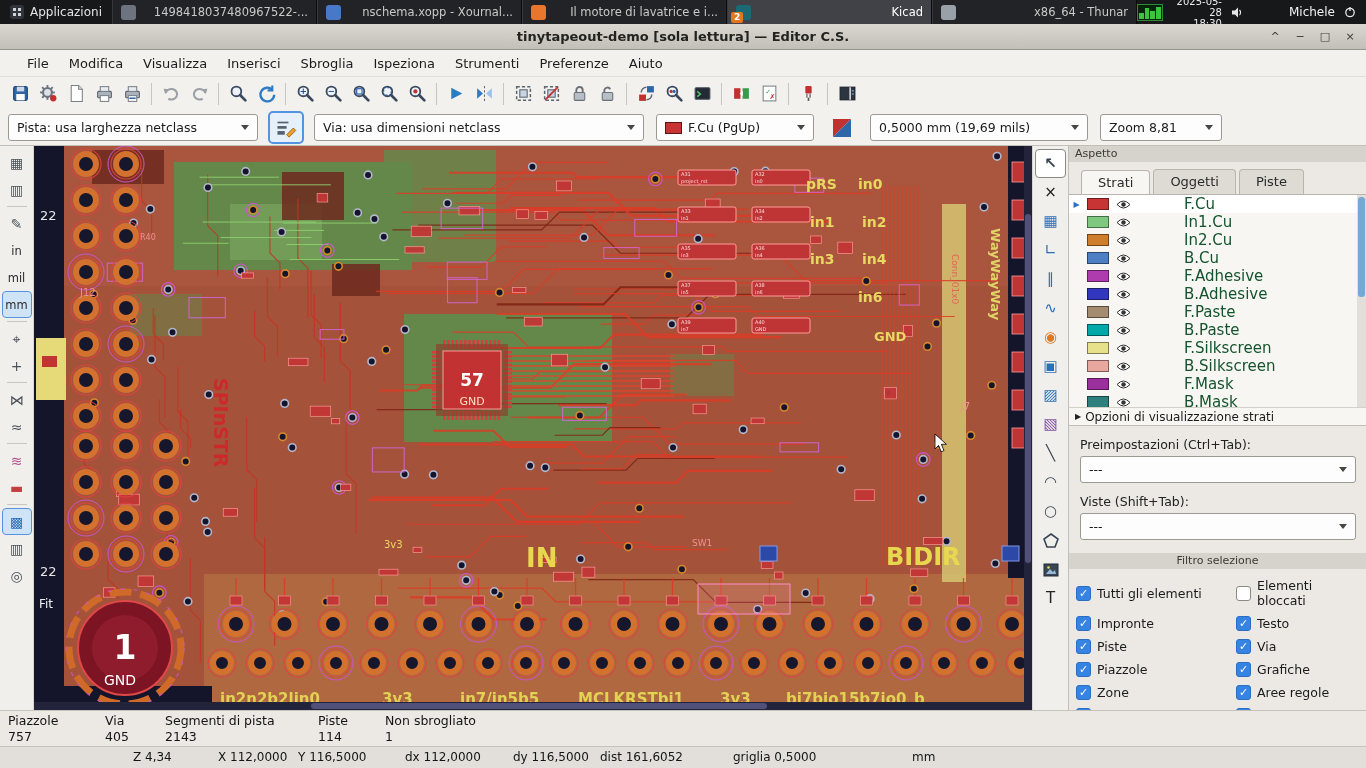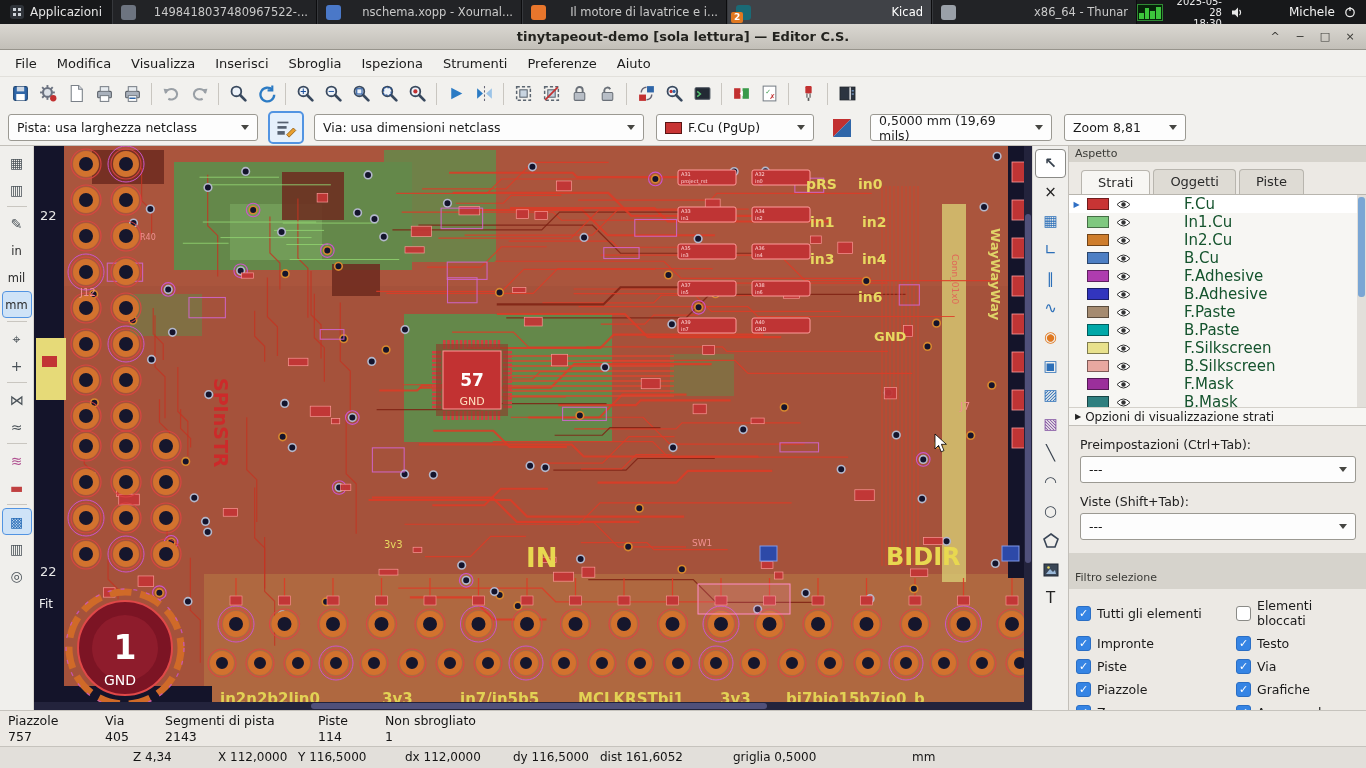--- a/index.html
+++ b/index.html
@@ -25,21 +25,21 @@
 .user{font-size:12px;color:#f2f2f2;margin-left:36px;}
 .trayicon{width:14px;height:14px;display:flex;align-items:center;justify-content:center;}
 
 
 .titlebar{position:absolute;top:24px;left:0;width:100%;height:26px;background:linear-gradient(#dad7d1,#c2bfb8);border-bottom:1px solid #97948c;display:flex;align-items:center;justify-content:center;}
 .title{font-size:13px;font-weight:bold;color:#22221e;}
 .wbtns{position:absolute;right:6px;top:0;height:100%;display:flex;align-items:center;gap:5px;}
 .wbtn{width:20px;height:18px;font-size:11px;color:#3a3a36;display:flex;align-items:center;justify-content:center;background:transparent;border:none;}
 
 
-.menubar{position:absolute;top:50px;left:0;width:100%;height:27px;background:#f2f1ee;display:flex;align-items:center;padding-left:5px;border-bottom:1px solid #e2e0db;}
+.menubar{position:absolute;top:50px;left:0;width:100%;height:27px;background:#f2f1ee;display:flex;align-items:center;padding-left:17px;border-bottom:1px solid #e2e0db;}
 .mitem{padding:4px 10px;font-size:13px;color:#1c1c1c;background:transparent;border:none;}
 .toolbar1{position:absolute;top:77px;left:0;width:100%;height:33px;background:#f2f1ee;display:flex;align-items:center;padding-left:6px;}
 .tbtn{width:28px;height:28px;display:flex;align-items:center;justify-content:center;border:none;background:transparent;border-radius:3px;flex:none;}
 .tbtn svg{width:19px;height:19px;}
 .tsep{width:1px;height:22px;background:#c9c6c0;margin:0 5px;flex:none;}
 .toolbar2{position:absolute;top:110px;left:0;width:100%;height:36px;background:#f2f1ee;border-bottom:1px solid #c2bfb9;display:flex;align-items:center;gap:12px;padding-left:8px;}
 .select{height:27px;background:#fdfdfd;border:1px solid #9b9992;border-radius:3px;display:flex;align-items:center;padding:4px 8px;font-size:12.5px;color:#1a1a1a;gap:6px;flex:none;}
 .caret{margin-left:auto;width:0;height:0;border-left:4px solid transparent;border-right:4px solid transparent;border-top:5px solid #464642;flex:none;}
 .iconbtn{width:32px;height:29px;display:flex;align-items:center;justify-content:center;background:#f2f1ee;border:none;border-radius:3px;flex:none;}
 .iconbtn svg{width:22px;height:22px;}
@@ -79,21 +79,21 @@
 .caret2{width:9px;font-size:8px;color:#2f6fc4;text-align:center;flex:none;}
 .sw{width:22px;height:12px;border:1px solid rgba(0,0,0,.45);flex:none;}
 .eye{width:17px;display:flex;justify-content:center;flex:none;}
 .lname{font-size:15px;color:#14532d;margin-left:46px;}
 .lscroll{position:absolute;right:0;top:0;width:9px;height:100%;background:#e2dfda;}
 .lthumb{position:absolute;top:2px;left:1px;width:7px;height:100px;background:#7aa6d4;border-radius:3px;}
 .optrow{height:19px;background:#f7f6f3;border-top:1px solid #d4d1ca;border-bottom:1px solid #c2bfb9;font-size:12px;color:#1a1a1a;display:flex;align-items:center;gap:4px;padding-left:6px;width:100%;border-left:none;border-right:none;}
 .optrow .arr{font-size:8px;color:#222;}
 .plabel{font-size:12.5px;color:#222;margin:11px 11px 4px;}
 .pselect{margin:0 11px;width:276px;}
-.fhead{height:16px;background:#d6d3cc;font-size:11px;color:#3a3a36;padding:18px 6px;margin-top:13px;}
+.fhead{height:16px;background:#d6d3cc;font-size:11px;color:#3a3a36;padding:1px 6px;margin-top:13px;text-align:center;}
 .fgrid{display:grid;grid-template-columns:160px 1fr;padding:9px 7px;row-gap:8px;}
 .fitem{display:flex;align-items:center;gap:6px;font-size:12.5px;color:#1a1a1a;}
 .cb{width:15px;height:15px;border-radius:3px;background:#fff;border:1px solid #8a8a86;color:#fff;font-size:11px;line-height:13px;text-align:center;flex:none;}
 .cb.on{background:#3584e4;border-color:#2a6ec4;}
 
 
 .statuscounts{position:absolute;top:710px;left:0;width:100%;height:36px;background:#ece9e4;border-top:1px solid #c6c3bd;display:flex;padding:2px 0 0 8px;}
 .scell .slab,.scell .sval{font-size:12.5px;color:#141414;line-height:16px;}
 .scell:nth-child(1){width:97px;}
 .scell:nth-child(2){width:60px;}
@@ -412,21 +412,21 @@
       <span class="lsw" style="background: rgb(200, 52, 52);"></span>
       <span>F.Cu (PgUp)</span>
       <span class="caret"></span>
     </div>
     <button class="iconbtn">
       <svg viewBox="0 0 22 22">
           <polygon points="2,2 20,2 2,20" fill="#c23030"></polygon>
           <polygon points="20,2 20,20 2,20" fill="#2f66a8"></polygon>
         </svg>
     </button>
-    <div class="select" style="width:182px">
+    <div class="select" style="width:218px">
       <span>0,5000 mm (19,69 mils)</span>
       <span class="caret"></span>
     </div>
     <div class="select" style="width:122px">
       <span>Zoom 8,81</span>
       <span class="caret"></span>
     </div>
   </div>
 
   <div class="main">

